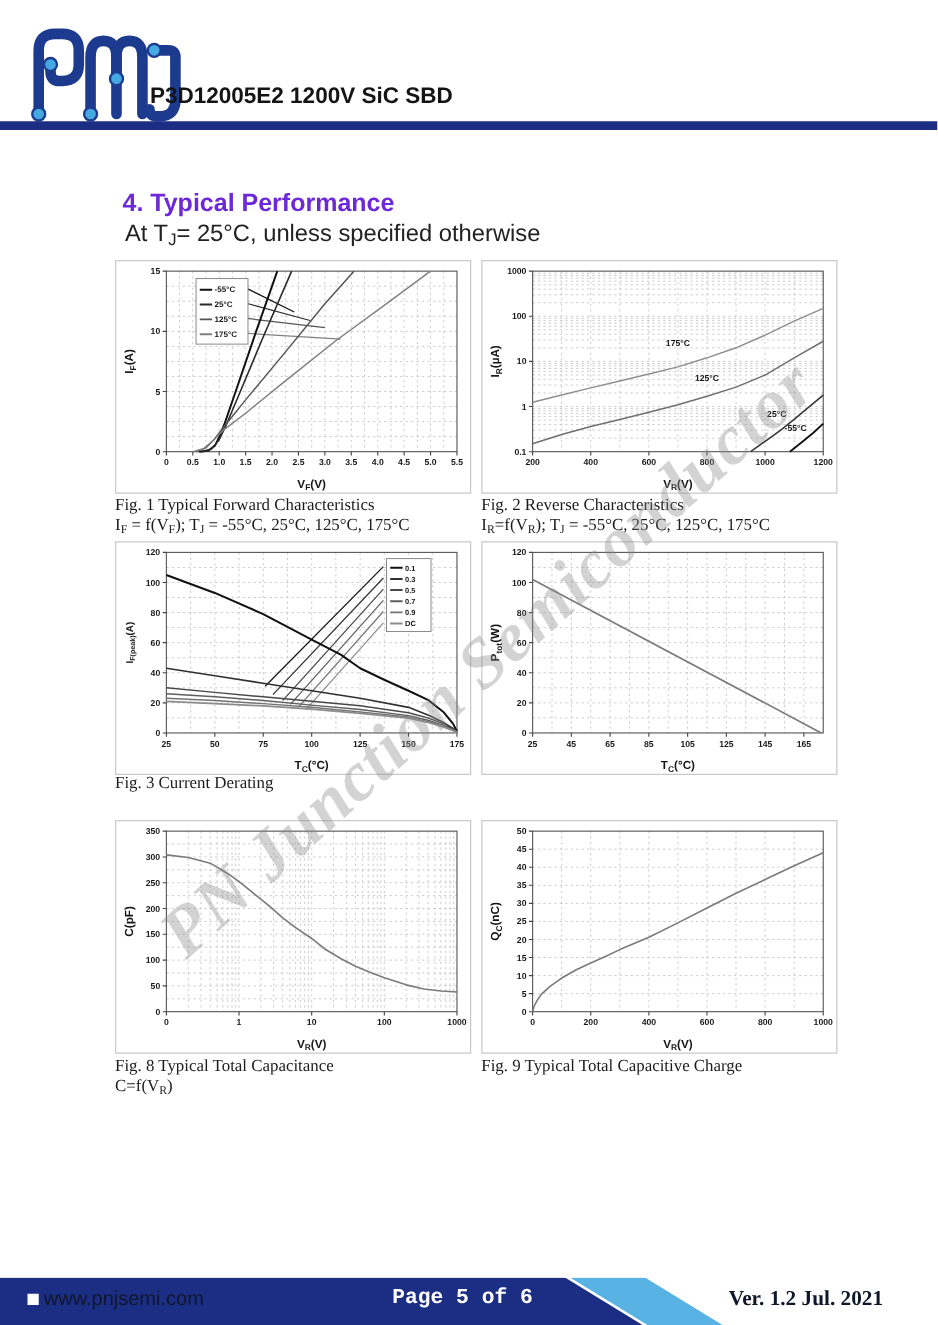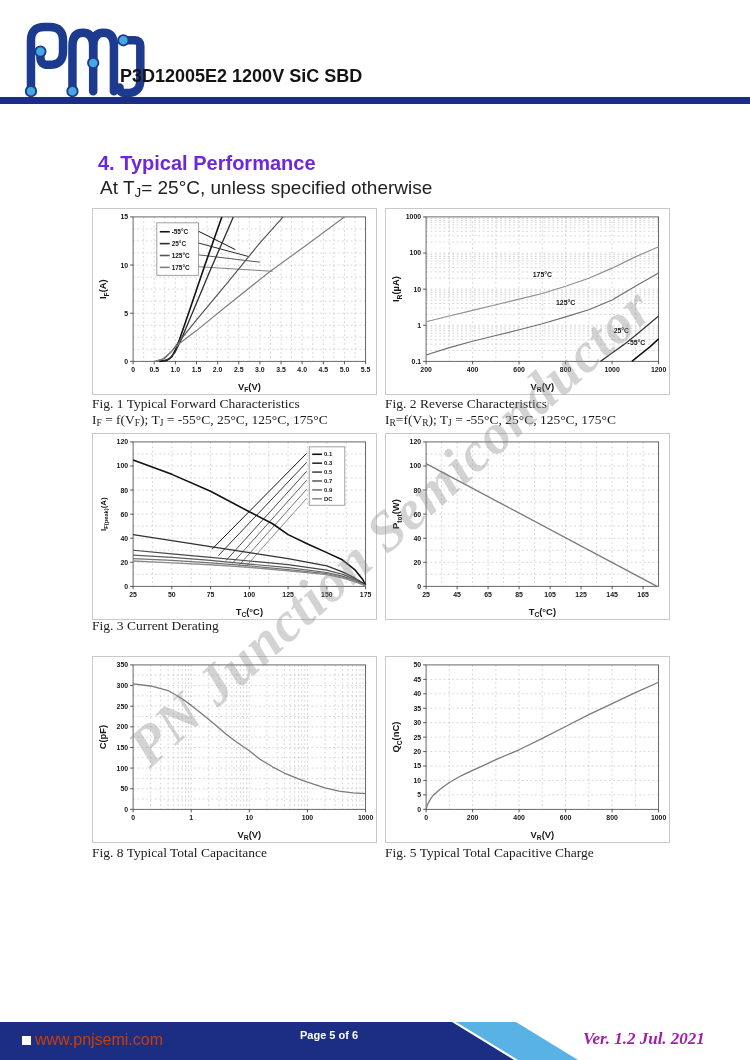--- a/index.html
+++ b/index.html
@@ -23,26 +23,26 @@
   #cap-fig5{left:92px;top:845px;} #cap-fig6{left:385px;top:845px;}
   .figcap .sub, .sec-cond .sub{font-size:0.7em;vertical-align:-0.25em;}
   .watermark{left:40px;top:495px;width:700px;text-align:center;transform:rotate(-42deg);
              font-family:"Liberation Serif","DejaVu Serif",serif;font-style:italic;font-weight:bold;
              font-size:56px;color:rgba(140,140,140,0.38);letter-spacing:1px;white-space:nowrap;
              pointer-events:none;z-index:3;}
   .footer-bar{left:0;top:1022px;width:750px;height:38px;background:#1b2e84;
               clip-path:polygon(0 0,452px 0,514px 100%,0 100%);}
   .footer-ribbon{left:0;top:1022px;width:750px;height:38px;background:#58b2e4;
               clip-path:polygon(456px 0,516px 0,578px 100%,518px 100%);}
-  .footer-web{left:22px;top:1031px;color:#c2410c;font-size:16px;z-index:2;}
+  .footer-web{left:22px;top:1031px;color:#0f172a;font-size:16px;z-index:2;}
   .footer-web .sq{display:inline-block;width:9px;height:9px;background:#fff;margin-right:4px;}
-  .footer-page{left:300px;top:1029px;width:140px;color:#fff;font-weight:bold;
-               font-size:11px;font-family:Liberation Sans, sans-serif;z-index:2;}
-  .footer-ver{left:583px;top:1029px;color:#a21caf;font-weight:bold;font-size:17px;
-              font-family:"Liberation Serif","DejaVu Serif",serif;z-index:2;font-style:italic;}
+  .footer-page{left:300px;top:1029px;width:140px;text-align:center;color:#fff;font-weight:bold;
+               font-size:17px;font-family:Liberation Mono, monospace;z-index:2;}
+  .footer-ver{left:583px;top:1029px;color:#0f172a;font-weight:bold;font-size:17px;
+              font-family:"Liberation Serif","DejaVu Serif",serif;z-index:2;}
   svg text{font-family:"Liberation Sans","DejaVu Sans",sans-serif;font-weight:bold;fill:#161616;}
 </style>
 </head>
 <body>
 
 <div class="page">
 
   <div class="abs logo">
     <svg viewBox="0 0 140 92">
       <g fill="none" stroke="#1c3a8e" stroke-width="9" stroke-linecap="round" stroke-linejoin="round">
@@ -533,23 +533,24 @@
         <text x="35" y="25.099999999999994" text-anchor="end" font-size="7">45</text>
         <line x1="37" y1="8" x2="40" y2="8" stroke="#444" stroke-width="0.9"></line>
         <text x="35" y="10.5" text-anchor="end" font-size="7">50</text>
         <text x="157.5" y="183" text-anchor="middle" font-size="9.5"><tspan>V</tspan><tspan font-size="6.8" dy="2.3">R</tspan><tspan dy="-2.3">(V)</tspan></text>
         <text x="10" y="84" text-anchor="middle" font-size="9.5" transform="rotate(-90 10 81)"><tspan>Q</tspan><tspan font-size="6.8" dy="2.3">C</tspan><tspan dy="-2.3">(nC)</tspan></text>
         <polyline points="40.0,154.0 41.2,149.6 43.5,145.2 47.0,140.0 54.1,133.6 63.5,126.8 75.3,120.1 87.0,114.6 98.8,109.3 110.5,103.8 134.0,93.8 157.5,82.2 181.0,70.2 204.5,58.2 228.0,47.1 251.5,36.0 275.0,25.5" fill="none" stroke="#7a7a7a" stroke-width="1.3" stroke-linejoin="round"></polyline>
       </svg>
   </div>
   <div class="abs figcap" id="cap-fig5">
     <div>Fig. 8 Typical Total Capacitance</div>
+    <div><span>C=f(V</span><span class="sub">R</span><span>)</span></div>
   </div>
   <div class="abs figcap" id="cap-fig6">
-    <div>Fig. 5 Typical Total Capacitive Charge</div>
+    <div>Fig. 9 Typical Total Capacitive Charge</div>
   </div>
 
   <div class="abs watermark">PN Junction Semiconductor</div>
 
   <div class="abs footer-bar"></div>
   <div class="abs footer-ribbon"></div>
   <div class="abs footer-web"><span class="sq"></span><span>www.pnjsemi.com</span></div>
   <div class="abs footer-page">Page 5 of 6</div>
   <div class="abs footer-ver">Ver. 1.2  Jul. 2021</div>
 

